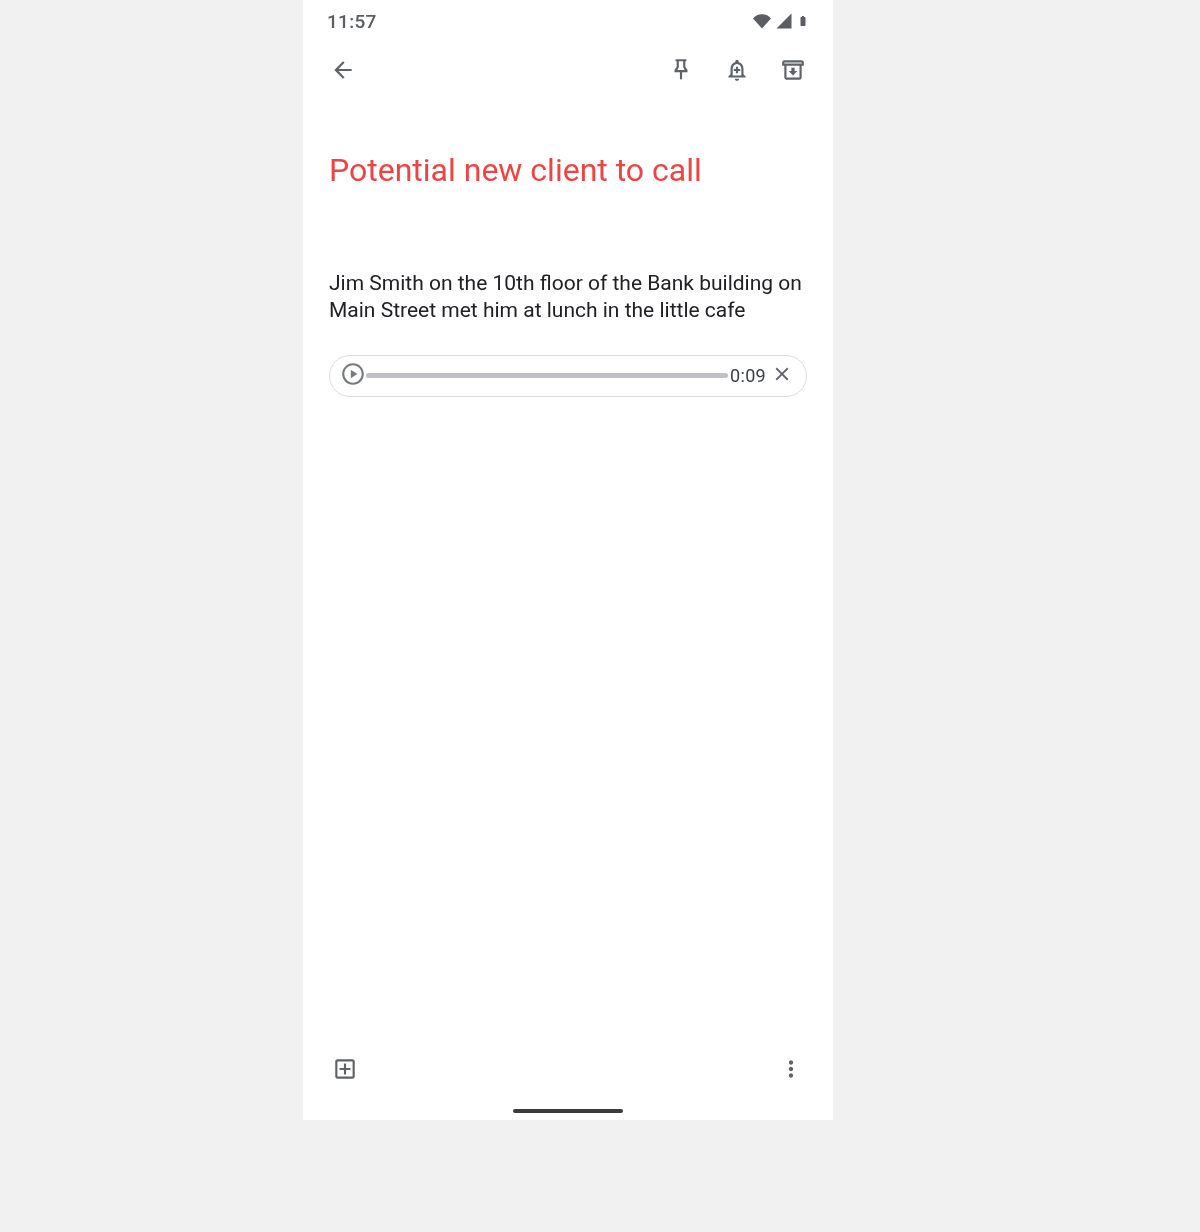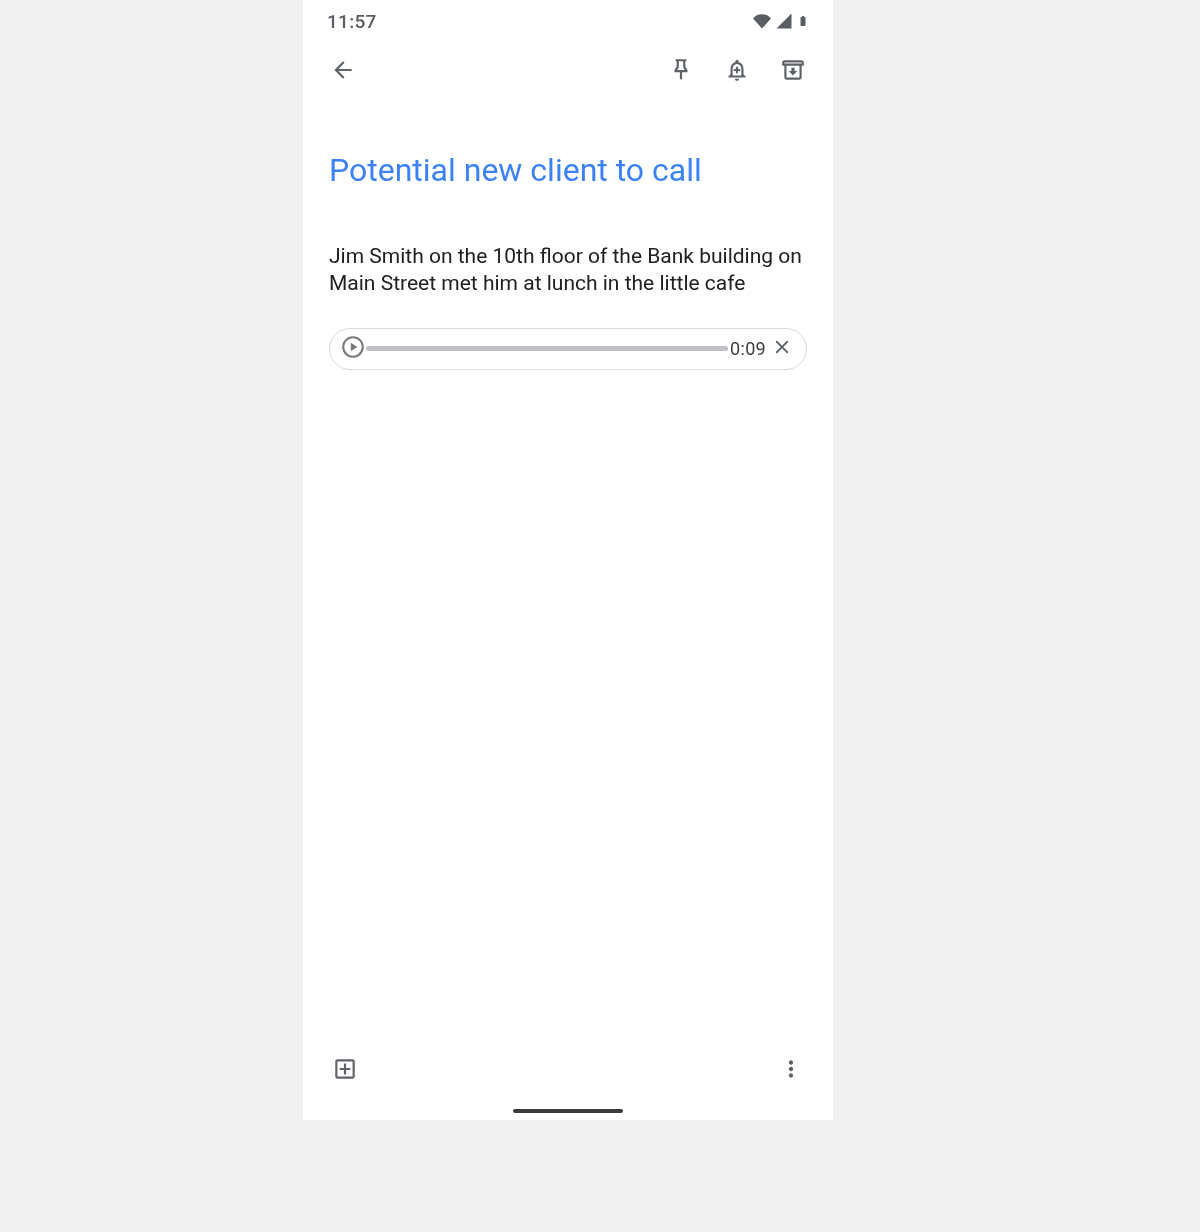--- a/index.html
+++ b/index.html
@@ -81,28 +81,28 @@
     padding: 0 26px;
     flex: 1;
     display: flex;
     flex-direction: column;
   }
   .title {
     font-size: 32px;
     font-weight: 400;
     line-height: 1.25;
     margin-top: 50px;
-    margin-bottom: 8px;
-    color: #3b82f6;
+    margin-bottom: 0;
+    color: #ef4444;
     letter-spacing: 0;
   }
   .body {
     font-size: 21px;
     line-height: 1.3;
-    margin-top: 45px;
+    margin-top: 80px;
     color: #202124;
     letter-spacing: 0;
   }
 
   
   .audio {
     margin-top: 30px;
     height: 42px;
     border: 1px solid #dadce0;
     border-radius: 21px;

